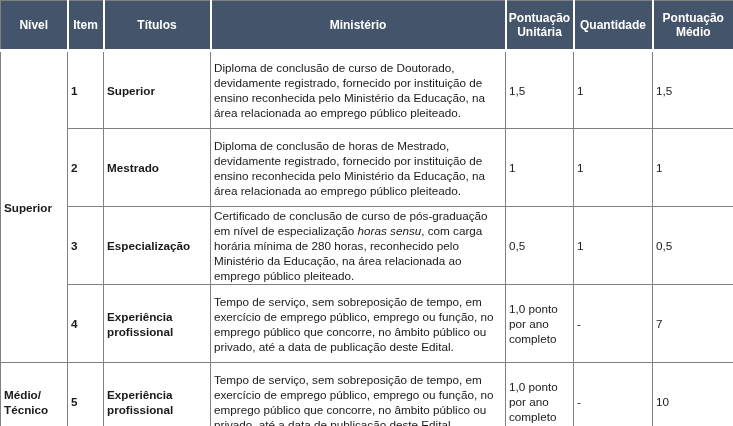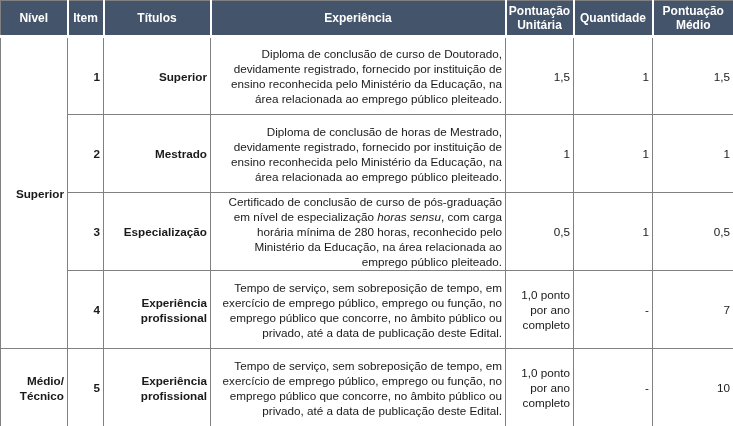--- a/index.html
+++ b/index.html
@@ -23,31 +23,31 @@
     background: #44546A;
     color: #ffffff;
     font-weight: bold;
     font-size: 12px;
     line-height: 14px;
     text-align: center;
     vertical-align: middle;
     border-left: 2px solid #ffffff;
     border-bottom: 3px solid #ffffff;
     height: 28px;
-    padding: 3px 2px;
+    padding: 10px 2px;
     overflow: hidden;
   }
   table.score-table th:first-child {
     border-left: 1px solid #808080;
   }
   table.score-table td {
     border: 1px solid #808080;
     font-size: 11.7px;
     line-height: 15px;
-    text-align: right;
+    text-align: left;
     vertical-align: middle;
     padding: 1px 3px;
     overflow: hidden;
     background: #ffffff;
   }
   table.score-table tr.data-row {
     height: 78px;
   }
   td.nivel-cell, td.item-cell, td.titulo-cell {
     font-weight: bold;
@@ -74,21 +74,21 @@
       <col style="width:295px">
       <col style="width:68px">
       <col style="width:79px">
       <col style="width:81px">
     </colgroup>
     <thead>
       <tr>
         <th>Nível</th>
         <th>Item</th>
         <th>Títulos</th>
-        <th>Experiência</th>
+        <th>Ministério</th>
         <th>Pontuação Unitária</th>
         <th>Quantidade</th>
         <th>Pontuação Médio</th>
       </tr>
     </thead>
     <tbody>
       <tr class="data-row">
         <td class="nivel-cell" rowspan="4">Superior</td>
         <td class="item-cell">1</td>
         <td class="titulo-cell">Superior</td>

